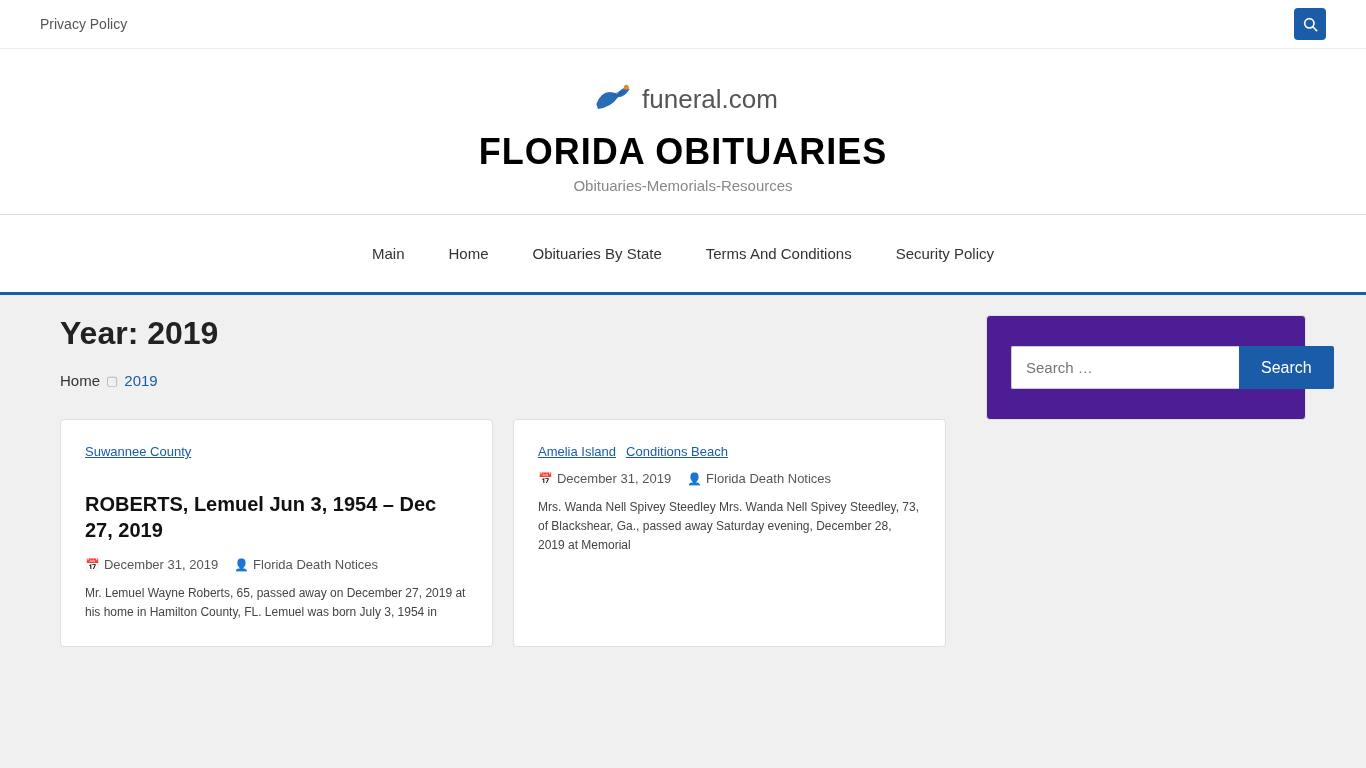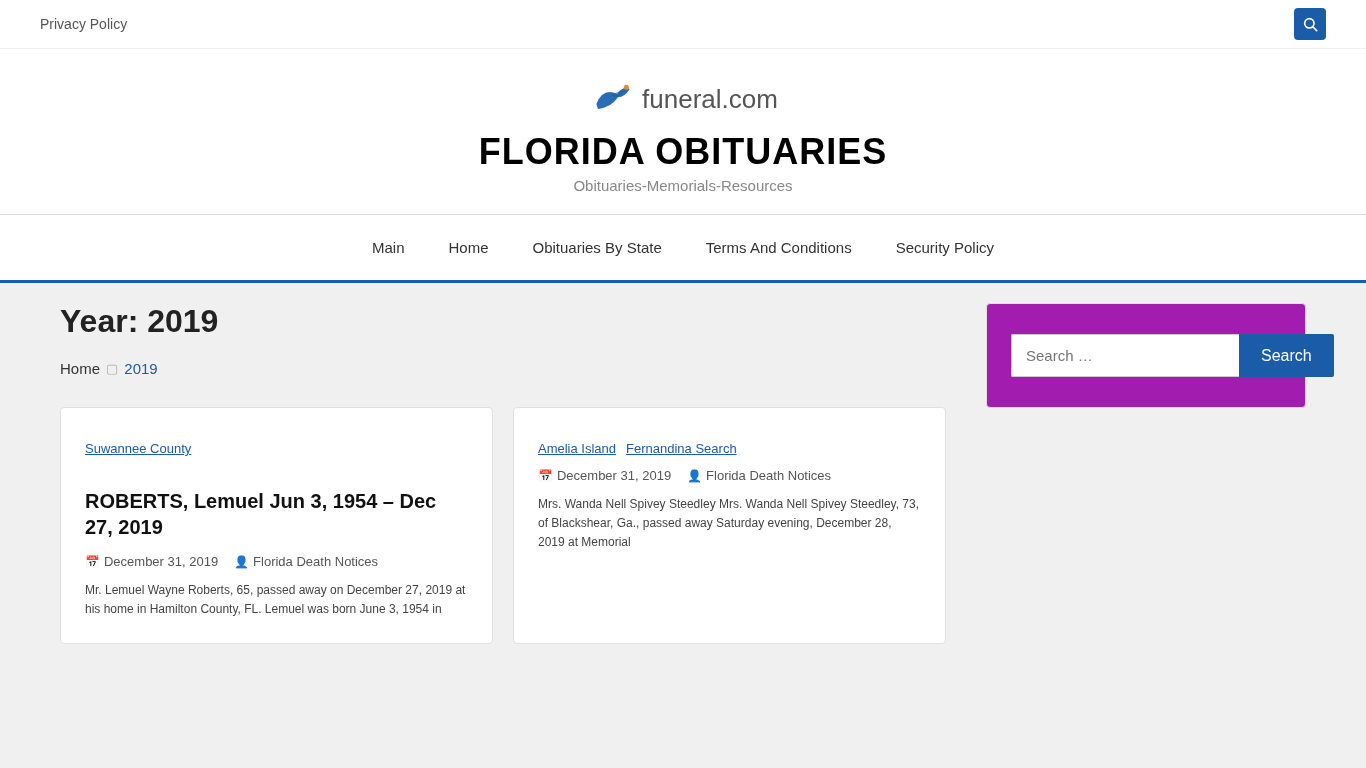--- a/index.html
+++ b/index.html
@@ -70,21 +70,21 @@
       font-size: 15px;
       color: #888;
       margin-top: 4px;
       font-family: Arial, sans-serif;
     }
 
     
     .main-nav {
       border-top: 1px solid #ddd;
       border-bottom: 3px solid #1a5ca8;
-      padding: 10px;
+      padding: 16px;
       background: #fff;
     }
     .main-nav ul {
       list-style: none;
       display: flex;
       justify-content: center;
       gap: 0;
       padding: 0;
     }
     .main-nav ul li a {
@@ -161,21 +161,20 @@
       display: flex;
       gap: 10px;
       margin-bottom: 12px;
     }
     .card-tag {
       color: #1a5ca8;
       font-size: 13px;
       font-family: Arial, sans-serif;
       text-decoration: underline;
       cursor: pointer;
-      margin-top: 9px;
     }
 
     .card-title {
       font-size: 20px;
       font-weight: 700;
       color: #111;
       font-family: Arial, sans-serif;
       margin-bottom: 14px;
       line-height: 1.3;
       margin-top: 32px;
@@ -207,21 +206,21 @@
       line-height: 1.6;
     }
 
     
     .sidebar {
       width: 320px;
       flex-shrink: 0;
     }
 
     .search-widget {
-      background: #a21caf;
+      background: #4c1d95;
       border: 1px solid #e0e0e0;
       padding: 30px 24px;
       border-radius: 4px;
     }
 
     .search-form {
       display: flex;
       gap: 0;
     }
 
@@ -326,27 +325,27 @@
         <div class="card-meta">
           <div class="meta-item">
             <span class="meta-icon">📅</span>
             <span>December 31, 2019</span>
           </div>
           <div class="meta-item">
             <span class="meta-icon">👤</span>
             <span>Florida Death Notices</span>
           </div>
         </div>
-        <p class="card-excerpt">Mr. Lemuel Wayne Roberts, 65, passed away on December 27, 2019 at his home in Hamilton County, FL. Lemuel was born June 3, 1954 in</p>
+        <p class="card-excerpt">Mr. Lemuel Wayne Roberts, 65, passed away on December 27, 2019 at his home in Hamilton County, FL. Lemuel was born July 3, 1954 in</p>
       </div>
 
       <div class="card">
         <div class="card-tags">
           <a class="card-tag">Amelia Island</a>
-          <a class="card-tag">Fernandina Search</a>
+          <a class="card-tag">Conditions Beach</a>
         </div>
         <div class="card-meta">
           <div class="meta-item">
             <span class="meta-icon">📅</span>
             <span>December 31, 2019</span>
           </div>
           <div class="meta-item">
             <span class="meta-icon">👤</span>
             <span>Florida Death Notices</span>
           </div>

